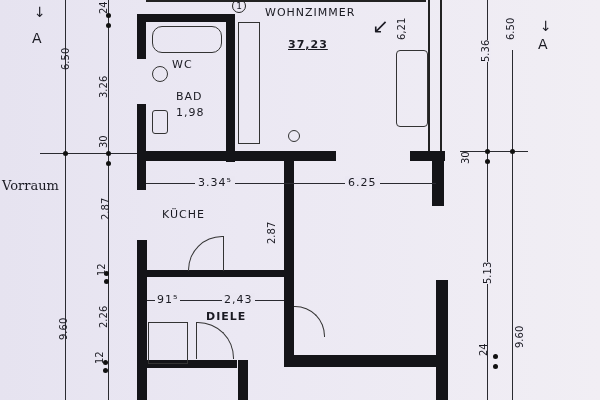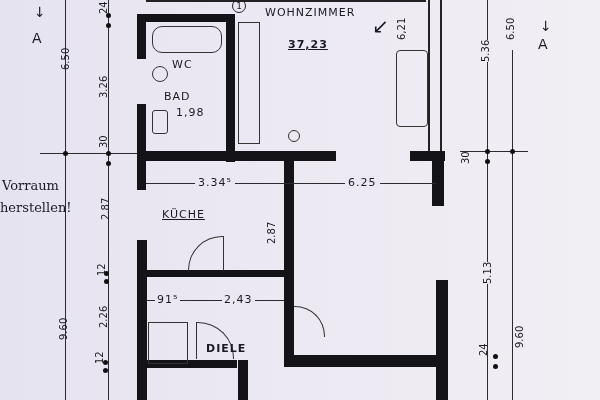--- a/index.html
+++ b/index.html
@@ -41,21 +41,20 @@
   <div class="vt" style="left:96px;top:276px;">12</div>
   <div class="vt" style="left:98px;top:328px;">2.26</div>
   <div class="vt" style="left:94px;top:364px;">12</div>
 
   <div class="lbl" style="left:34px;top:4px;font-size:14px;">↓</div>
   <div class="lbl" style="left:32px;top:30px;font-size:14px;">A</div>
   <div class="lbl" style="left:540px;top:18px;font-size:14px;">↓</div>
   <div class="lbl" style="left:538px;top:36px;font-size:14px;">A</div>
 
   <div class="hand" style="left:2px;top:178px;">Vorraum</div>
-  <div class="hand" style="left:0;top:200px;">herstellen!</div>
 
   <div class="wall" style="left:137px;top:14px;width:98px;height:8px;"></div>
   <div class="wall" style="left:137px;top:14px;width:9px;height:45px;"></div>
   <div class="wall" style="left:137px;top:104px;width:9px;height:86px;"></div>
   <div class="wall" style="left:226px;top:14px;width:9px;height:148px;"></div>
   <div class="wall" style="left:146px;top:151px;width:190px;height:10px;"></div>
   <div class="wall" style="left:410px;top:151px;width:35px;height:10px;"></div>
   <div class="wall" style="left:432px;top:151px;width:12px;height:55px;"></div>
   <div class="wall" style="left:284px;top:151px;width:10px;height:215px;"></div>
   <div class="wall" style="left:137px;top:240px;width:10px;height:160px;"></div>
@@ -78,24 +77,24 @@
   <div class="fix" style="left:196px;top:322px;width:36px;height:36px;border-radius:0 36px 0 0;border-bottom:none;"></div>
   <div class="fix" style="left:294px;top:306px;width:30px;height:30px;border-radius:0 30px 0 0;border-bottom:none;border-left:none;"></div>
   <div class="fix" style="left:148px;top:322px;width:38px;height:40px;border-radius:0;"></div>
 
   <div class="lbl" style="left:232px;top:-1px;font-size:12px;border:1px solid #222;border-radius:50%;width:12px;height:12px;line-height:12px;text-align:center;font-size:9px;letter-spacing:0;">1</div>
   <div class="lbl" style="left:265px;top:6px;">WOHNZIMMER</div>
   <div class="lbl" style="left:288px;top:38px;font-weight:bold;text-decoration:underline;text-align:center;">37,23</div>
   <div class="lbl" style="left:372px;top:14px;font-size:20px;">↙</div>
   <div class="vt" style="left:396px;top:40px;">6,21</div>
   <div class="lbl" style="left:172px;top:58px;">WC</div>
-  <div class="lbl" style="left:164px;top:90px;">BAD</div>
+  <div class="lbl" style="left:176px;top:90px;">BAD</div>
   <div class="lbl" style="left:176px;top:106px;">1,98</div>
-  <div class="lbl" style="left:162px;top:208px;text-decoration:underline;">KÜCHE</div>
-  <div class="lbl" style="left:206px;top:310px;font-weight:bold;margin-top:32px;">DIELE</div>
+  <div class="lbl" style="left:162px;top:208px;">KÜCHE</div>
+  <div class="lbl" style="left:206px;top:310px;font-weight:bold;">DIELE</div>
 
   <div class="dim" style="left:146px;top:183px;width:290px;height:1px;"></div>
   <div class="lbl" style="left:195px;top:176px;background:#eae7f2;padding:0 3px;">3.34⁵</div>
   <div class="lbl" style="left:345px;top:176px;background:#ebe8f3;padding:0 3px;">6.25</div>
   <div class="vt" style="left:266px;top:244px;">2.87</div>
   <div class="dim" style="left:147px;top:300px;width:137px;height:1px;"></div>
   <div class="lbl" style="left:155px;top:293px;background:#eae7f2;padding:0 2px;">91⁵</div>
   <div class="lbl" style="left:222px;top:293px;background:#eae7f2;padding:0 2px;">2,43</div>
 
   <div class="dim" style="left:487px;top:0;width:1px;height:400px;"></div>

